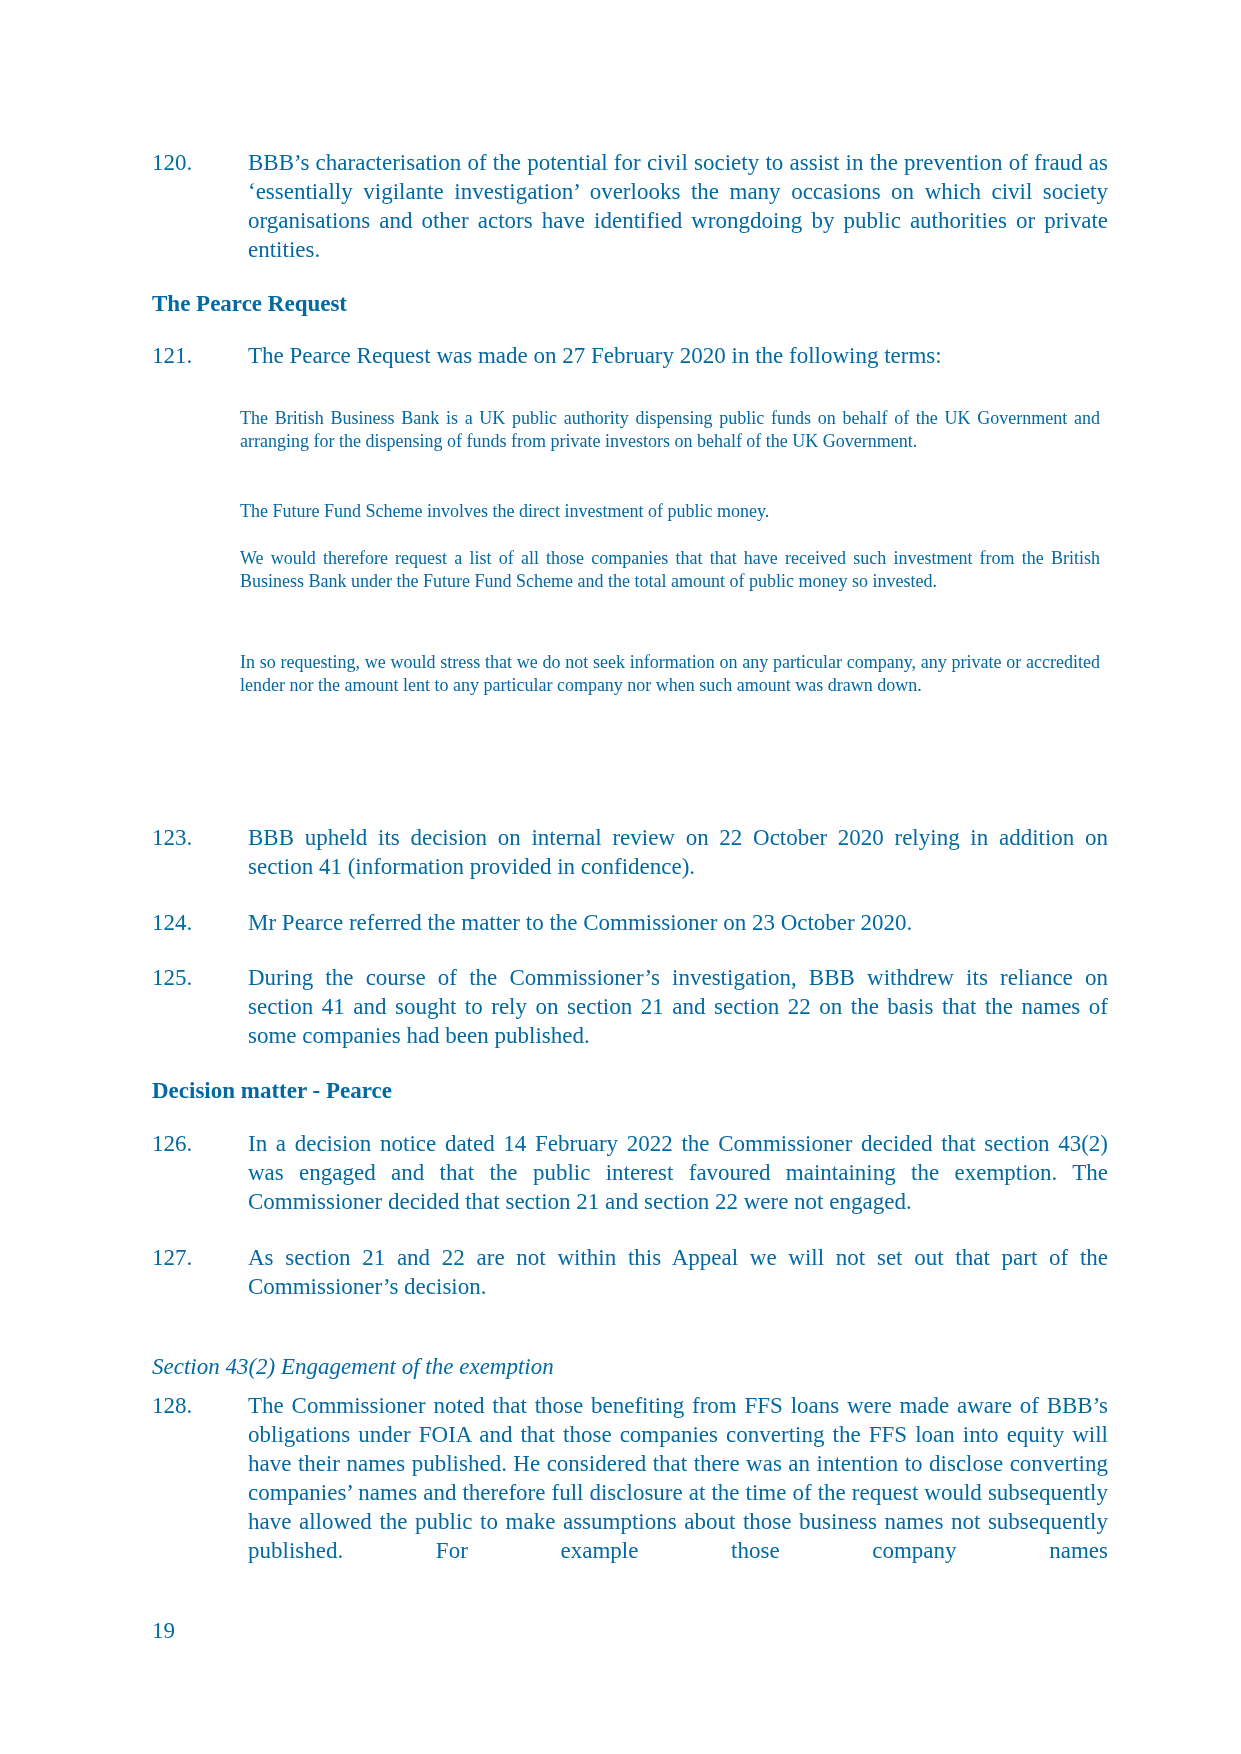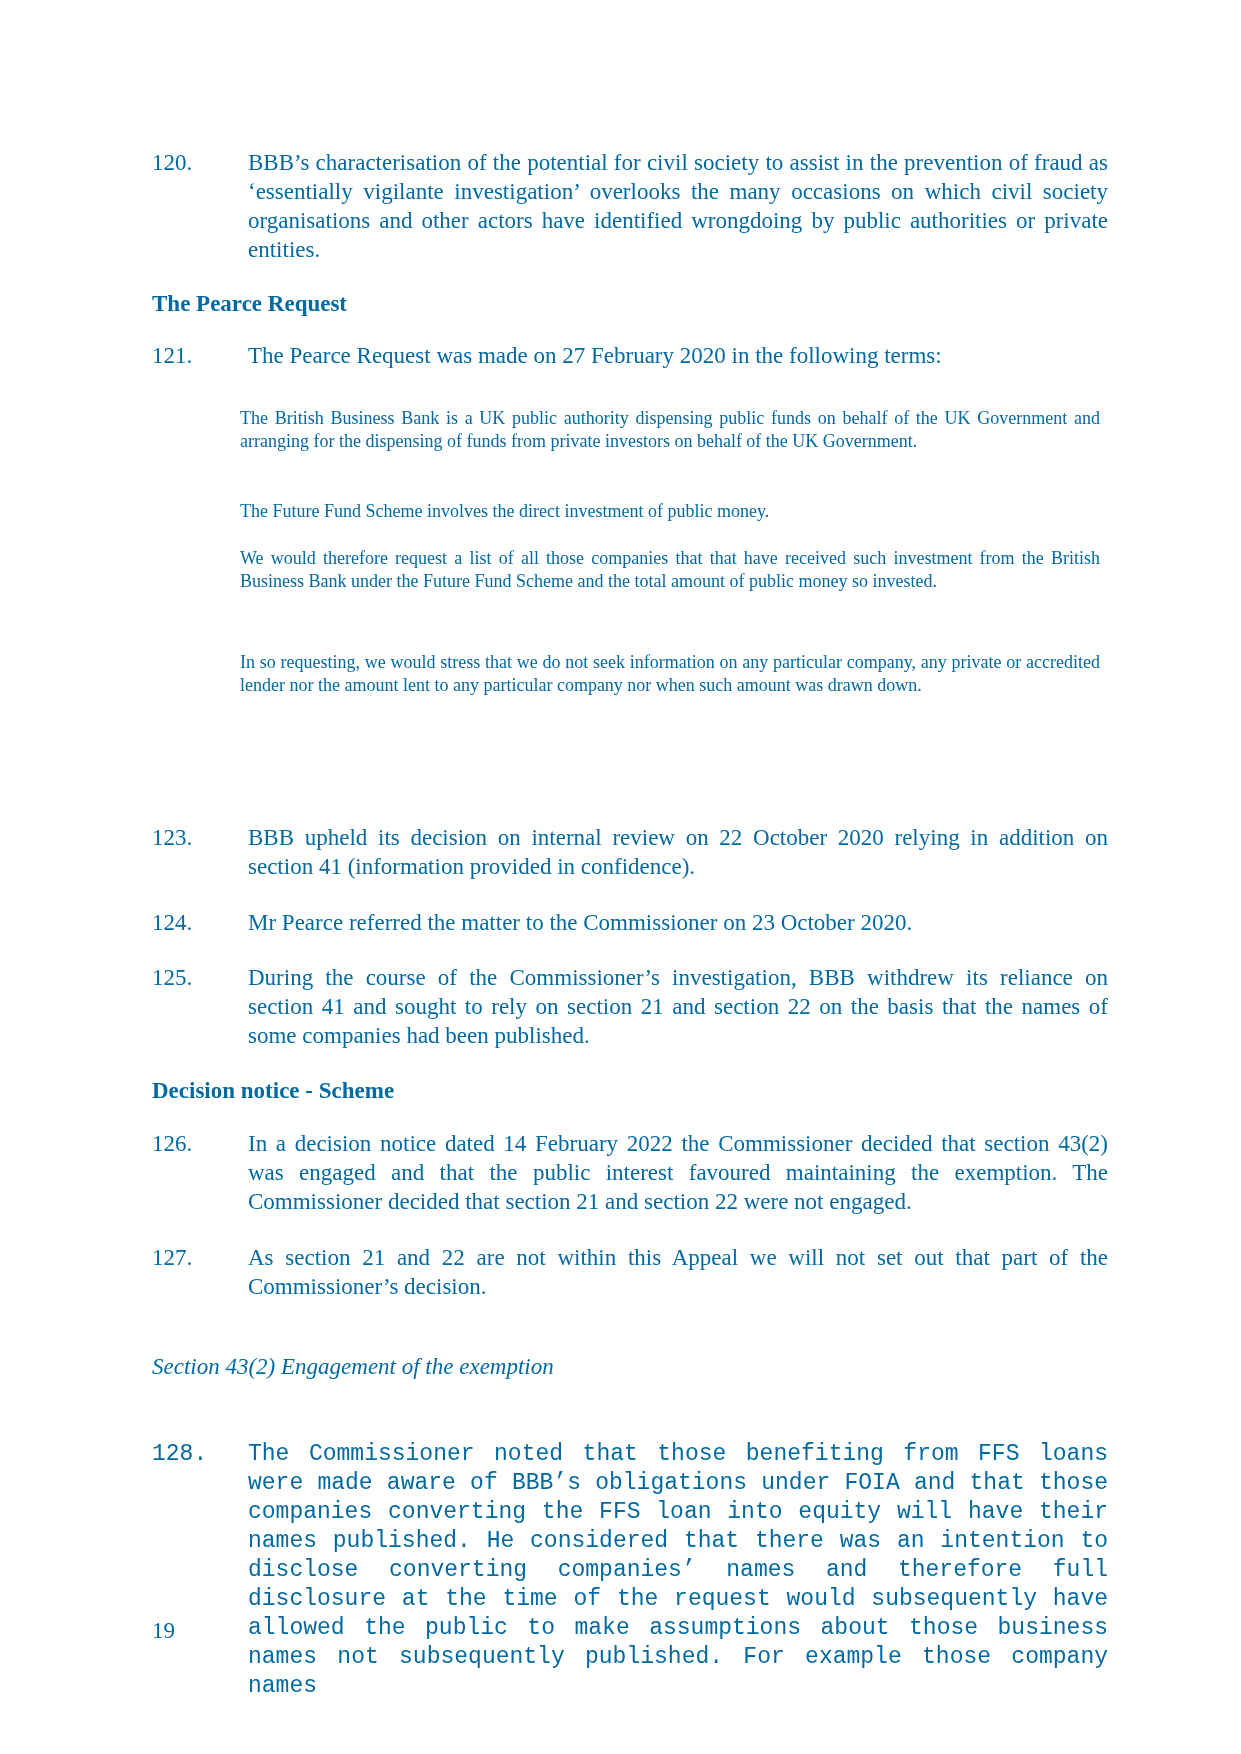--- a/index.html
+++ b/index.html
@@ -63,34 +63,34 @@
   <div class="para" style="top:908px;">
     <div class="num">124.</div>
     <div class="text">Mr Pearce referred the matter to the Commissioner on 23 October 2020.</div>
   </div>
 
   <div class="para" style="top:963px;">
     <div class="num">125.</div>
     <div class="text">During the course of the Commissioner’s investigation, BBB withdrew its reliance on section 41 and sought to rely on section 21 and section 22 on the basis that the names of some companies had been published.</div>
   </div>
 
-  <div class="heading" style="top:1076px;">Decision notice - Scheme</div>
+  <div class="heading" style="top:1076px;">Decision matter - Pearce</div>
 
   <div class="para" style="top:1129px;">
     <div class="num">126.</div>
     <div class="text">In a decision notice dated 14 February 2022 the Commissioner decided that section 43(2) was engaged and that the public interest favoured maintaining the exemption. The Commissioner decided that section 21 and section 22 were not engaged.</div>
   </div>
 
   <div class="para" style="top:1243px;">
     <div class="num">127.</div>
     <div class="text">As section 21 and 22 are not within this Appeal we will not set out that part of the Commissioner’s decision.</div>
   </div>
 
   <div class="heading italic" style="top:1352px;">Section 43(2) Engagement of the exemption</div>
 
-  <div class="para" style="top:1440px;font-family:Liberation Mono, monospace;">
+  <div class="para" style="top:1391px;">
     <div class="num">128.</div>
     <div class="text" style="text-align-last: justify;">The Commissioner noted that those benefiting from FFS loans were made aware of BBB’s obligations under FOIA and that those companies converting the FFS loan into equity will have their names published. He considered that there was an intention to disclose converting companies’ names and therefore full disclosure at the time of the request would subsequently have allowed the public to make assumptions about those business names not subsequently published. For example those company names</div>
   </div>
 
   <div class="pagenum" style="top:1616px;">19</div>
 
 </div>
 
 </body></html>

